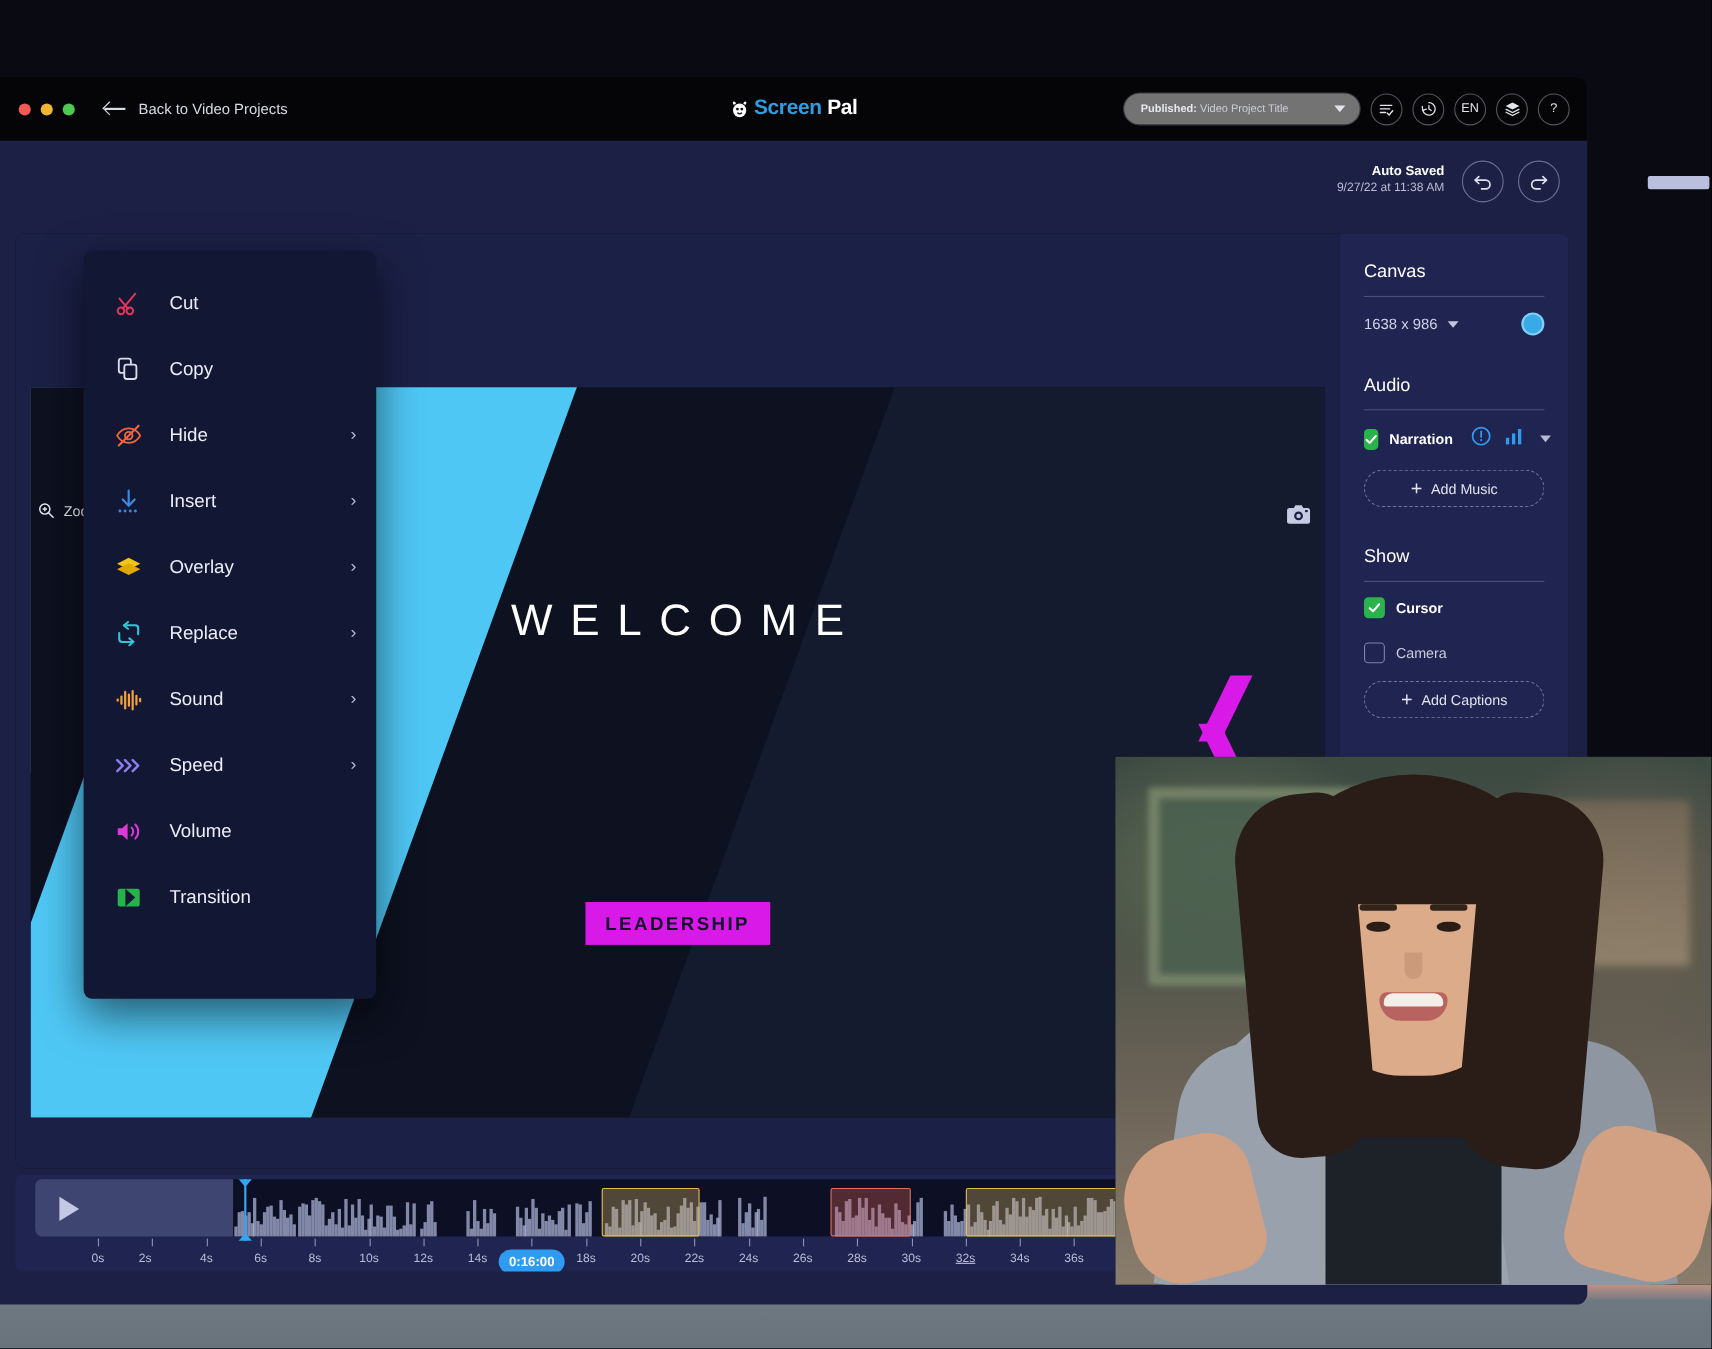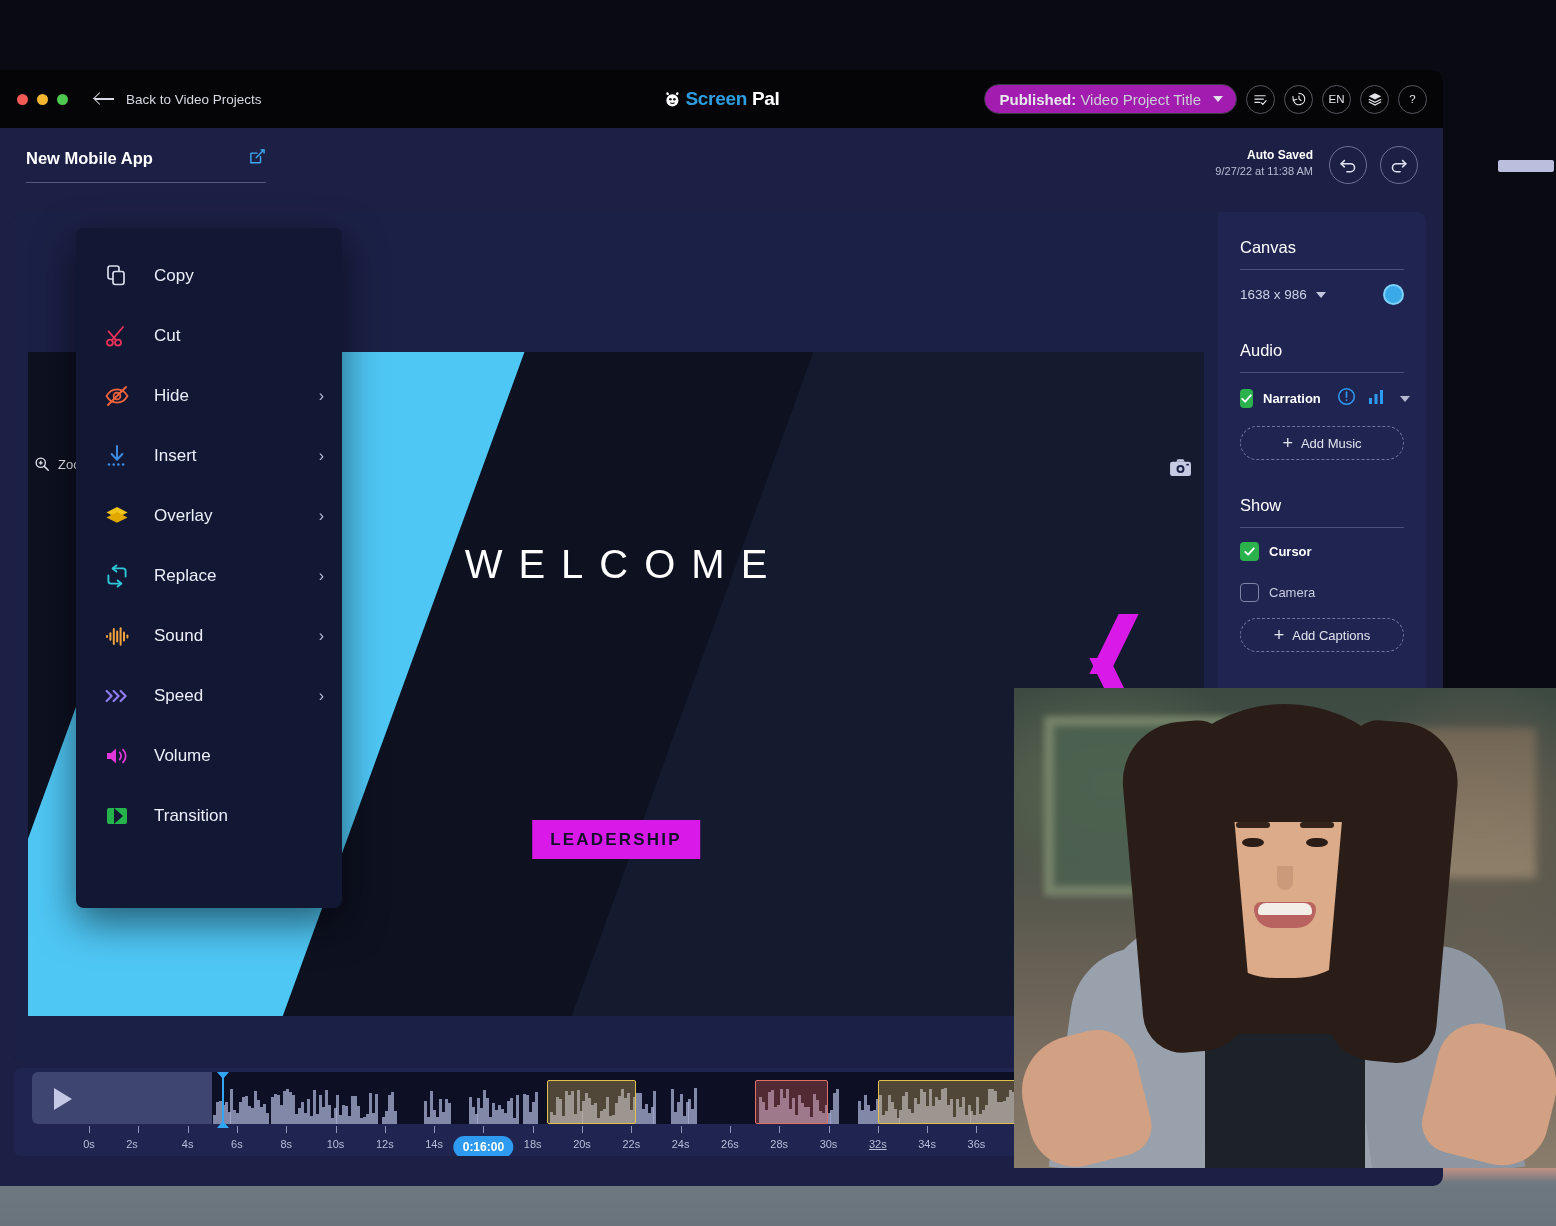--- a/index.html
+++ b/index.html
@@ -63,23 +63,23 @@
   }
   .logo-screen { color:#2e9ee0; }
   .logo-pal { color:#ffffff; }
 
   .chrome-right {
     position:absolute; right:16px; top:0; height:58px;
     display:flex; align-items:center; gap:9px;
   }
   .pub-pill {
     height:30px; min-width:216px; border-radius:16px;
-    border:1px solid #3a3a42; background:#a21caf;
+    border:1px solid #3a3a42; background:#737373;
     display:flex; align-items:center; justify-content:space-between;
-    padding:0 13px 0 15px; color:#e7e8ee; font-size:15px; cursor:pointer;
+    padding:0 13px 0 15px; color:#e7e8ee; font-size:10px; cursor:pointer;
   }
   .pub-pill b{font-weight:bold;}
   .pub-pill .lbl{ color:#cdcfd8; font-weight:normal; }
   .caret-dn {
     width:0; height:0; margin-left:12px;
     border-left:5px solid transparent; border-right:5px solid transparent;
     border-top:6px solid #e3e4ea;
   }
   .circ-btn {
     width:29px; height:29px; border-radius:50%;
@@ -425,32 +425,20 @@
             <path d="M2 12.2 9 15.8 16 12.2" stroke="#e4e5ea" stroke-width="1.3" fill="none"></path>
           </svg>
         </div>
         <div class="circ-btn">
           <span>?</span>
         </div>
       </div>
     </div>
 
     <div class="proj-head">
-      <div class="proj-title-wrap">
-        <span class="proj-title">New Mobile App</span>
-        <span class="edit-ic">
-          <svg width="17" height="17" viewBox="0 0 18 18">
-            <path d="M2 5.4v10.2h10.2" stroke="#3fa9f5" stroke-width="1.5" fill="none"></path>
-            <path d="M2 5.4h7" stroke="#3fa9f5" stroke-width="1.5" fill="none"></path>
-            <path d="M12.2 15.6V8.6" stroke="#3fa9f5" stroke-width="1.5" fill="none"></path>
-            <path d="M7.2 10.6 15.4 2.4" stroke="#3fa9f5" stroke-width="1.5"></path>
-            <path d="M12.4 2.2h3.6v3.6" stroke="#3fa9f5" stroke-width="1.5" fill="none"></path>
-          </svg>
-        </span>
-      </div>
 
       <div class="autosave">
         <div class="t1">Auto Saved</div>
         <div class="t2">9/27/22 at 11:38 AM</div>
       </div>
 
       <div class="ur-wrap">
         <div class="ur-btn">
           <svg width="20" height="20" viewBox="0 0 22 22">
             <path d="M7 6.2 3.4 9.6 7 13" stroke="#dfe1ee" stroke-width="1.7" fill="none" stroke-linecap="round" stroke-linejoin="round"></path>
@@ -855,35 +843,35 @@
           <div class="time-pill" style="left: 469.4px;">0:16:00</div>
         </div>
     <div class="tl-playhead" style="left: 208.11px; top: 4px;"></div>
       </div>
   </div>
 
   <div class="ctx" id="ctx-menu">
       <div class="ctx-item">
         <span class="ctx-ico">
           <svg width="26" height="26" viewBox="0 0 26 26">
-            <rect x="4" y="3" width="11" height="13" rx="2.2" stroke="#d9dcec" stroke-width="1.7" fill="none"></rect>
-            <rect x="9" y="8.5" width="11" height="13" rx="2.2" stroke="#d9dcec" stroke-width="1.7" fill="#121733"></rect>
-          </svg>
-        </span>
-        <span class="ctx-lbl">Copy</span>
+            <circle cx="6" cy="19.6" r="3" stroke="#e8325a" stroke-width="1.8" fill="none"></circle>
+            <circle cx="14" cy="19.6" r="3" stroke="#e8325a" stroke-width="1.8" fill="none"></circle>
+            <path d="M7.6 17.6 19 4M12.4 17.6 4.6 8.4" stroke="#e8325a" stroke-width="1.8" stroke-linecap="round"></path>
+          </svg>
+        </span>
+        <span class="ctx-lbl">Cut</span>
       </div>
       <div class="ctx-item">
         <span class="ctx-ico">
           <svg width="26" height="26" viewBox="0 0 26 26">
-            <circle cx="6" cy="19.6" r="3" stroke="#e8325a" stroke-width="1.8" fill="none"></circle>
-            <circle cx="14" cy="19.6" r="3" stroke="#e8325a" stroke-width="1.8" fill="none"></circle>
-            <path d="M7.6 17.6 19 4M12.4 17.6 4.6 8.4" stroke="#e8325a" stroke-width="1.8" stroke-linecap="round"></path>
-          </svg>
-        </span>
-        <span class="ctx-lbl">Cut</span>
+            <rect x="4" y="3" width="11" height="13" rx="2.2" stroke="#d9dcec" stroke-width="1.7" fill="none"></rect>
+            <rect x="9" y="8.5" width="11" height="13" rx="2.2" stroke="#d9dcec" stroke-width="1.7" fill="#121733"></rect>
+          </svg>
+        </span>
+        <span class="ctx-lbl">Copy</span>
       </div>
       <div class="ctx-item">
         <span class="ctx-ico">
           <svg width="26" height="26" viewBox="0 0 26 26">
             <path d="M2.5 13C5 8.6 9 6.4 13 6.4s8 2.2 10.5 6.6c-2.5 4.4-6.5 6.6-10.5 6.6S5 17.4 2.5 13z" stroke="#f1643c" stroke-width="1.7" fill="none"></path>
             <circle cx="13" cy="13" r="3.4" stroke="#f1643c" stroke-width="1.7" fill="none"></circle>
             <path d="M4 22 22 4" stroke="#f1643c" stroke-width="1.9" stroke-linecap="round"></path>
           </svg>
         </span>
         <span class="ctx-lbl">Hide</span>

